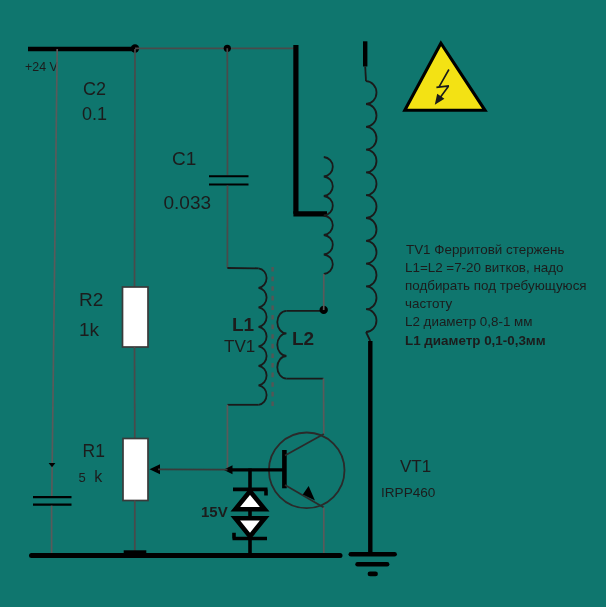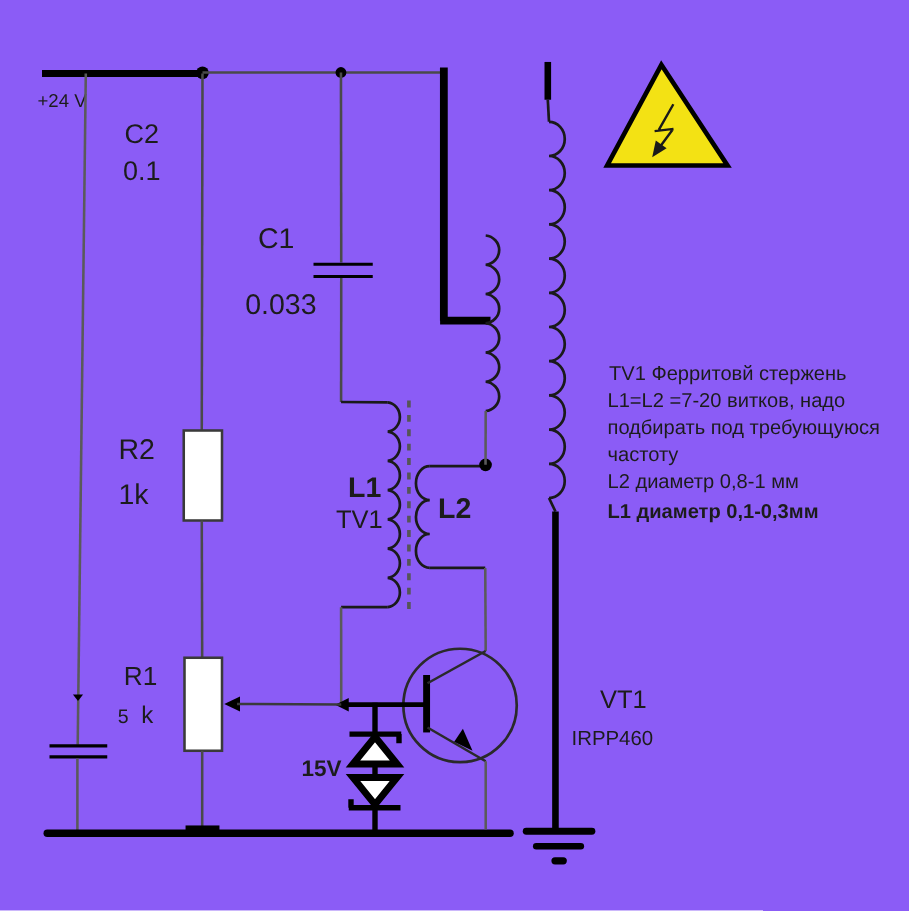--- a/index.html
+++ b/index.html
@@ -1,16 +1,16 @@
 <!DOCTYPE html>
 <html><head>
 <meta charset="utf-8">
 <style>
 html,body{margin:0;padding:0;background:#fff;}
-.wrap{position:relative;width:606px;height:607px;background:#8b5cf6;overflow:hidden;}
+.wrap{position:relative;width:606px;height:607px;background:#0f766e;overflow:hidden;}
 svg{position:absolute;left:0;top:0;}
 .t{font-family:"Liberation Sans",sans-serif;fill:#1c1c1c;}
 </style>
 </head>
 <body>
 <div class="wrap">
 <svg width="606" height="607" viewBox="0 0 606 607">
 
   <line x1="28" y1="49" x2="135" y2="49" stroke="#000" stroke-width="4.6"></line>
 

